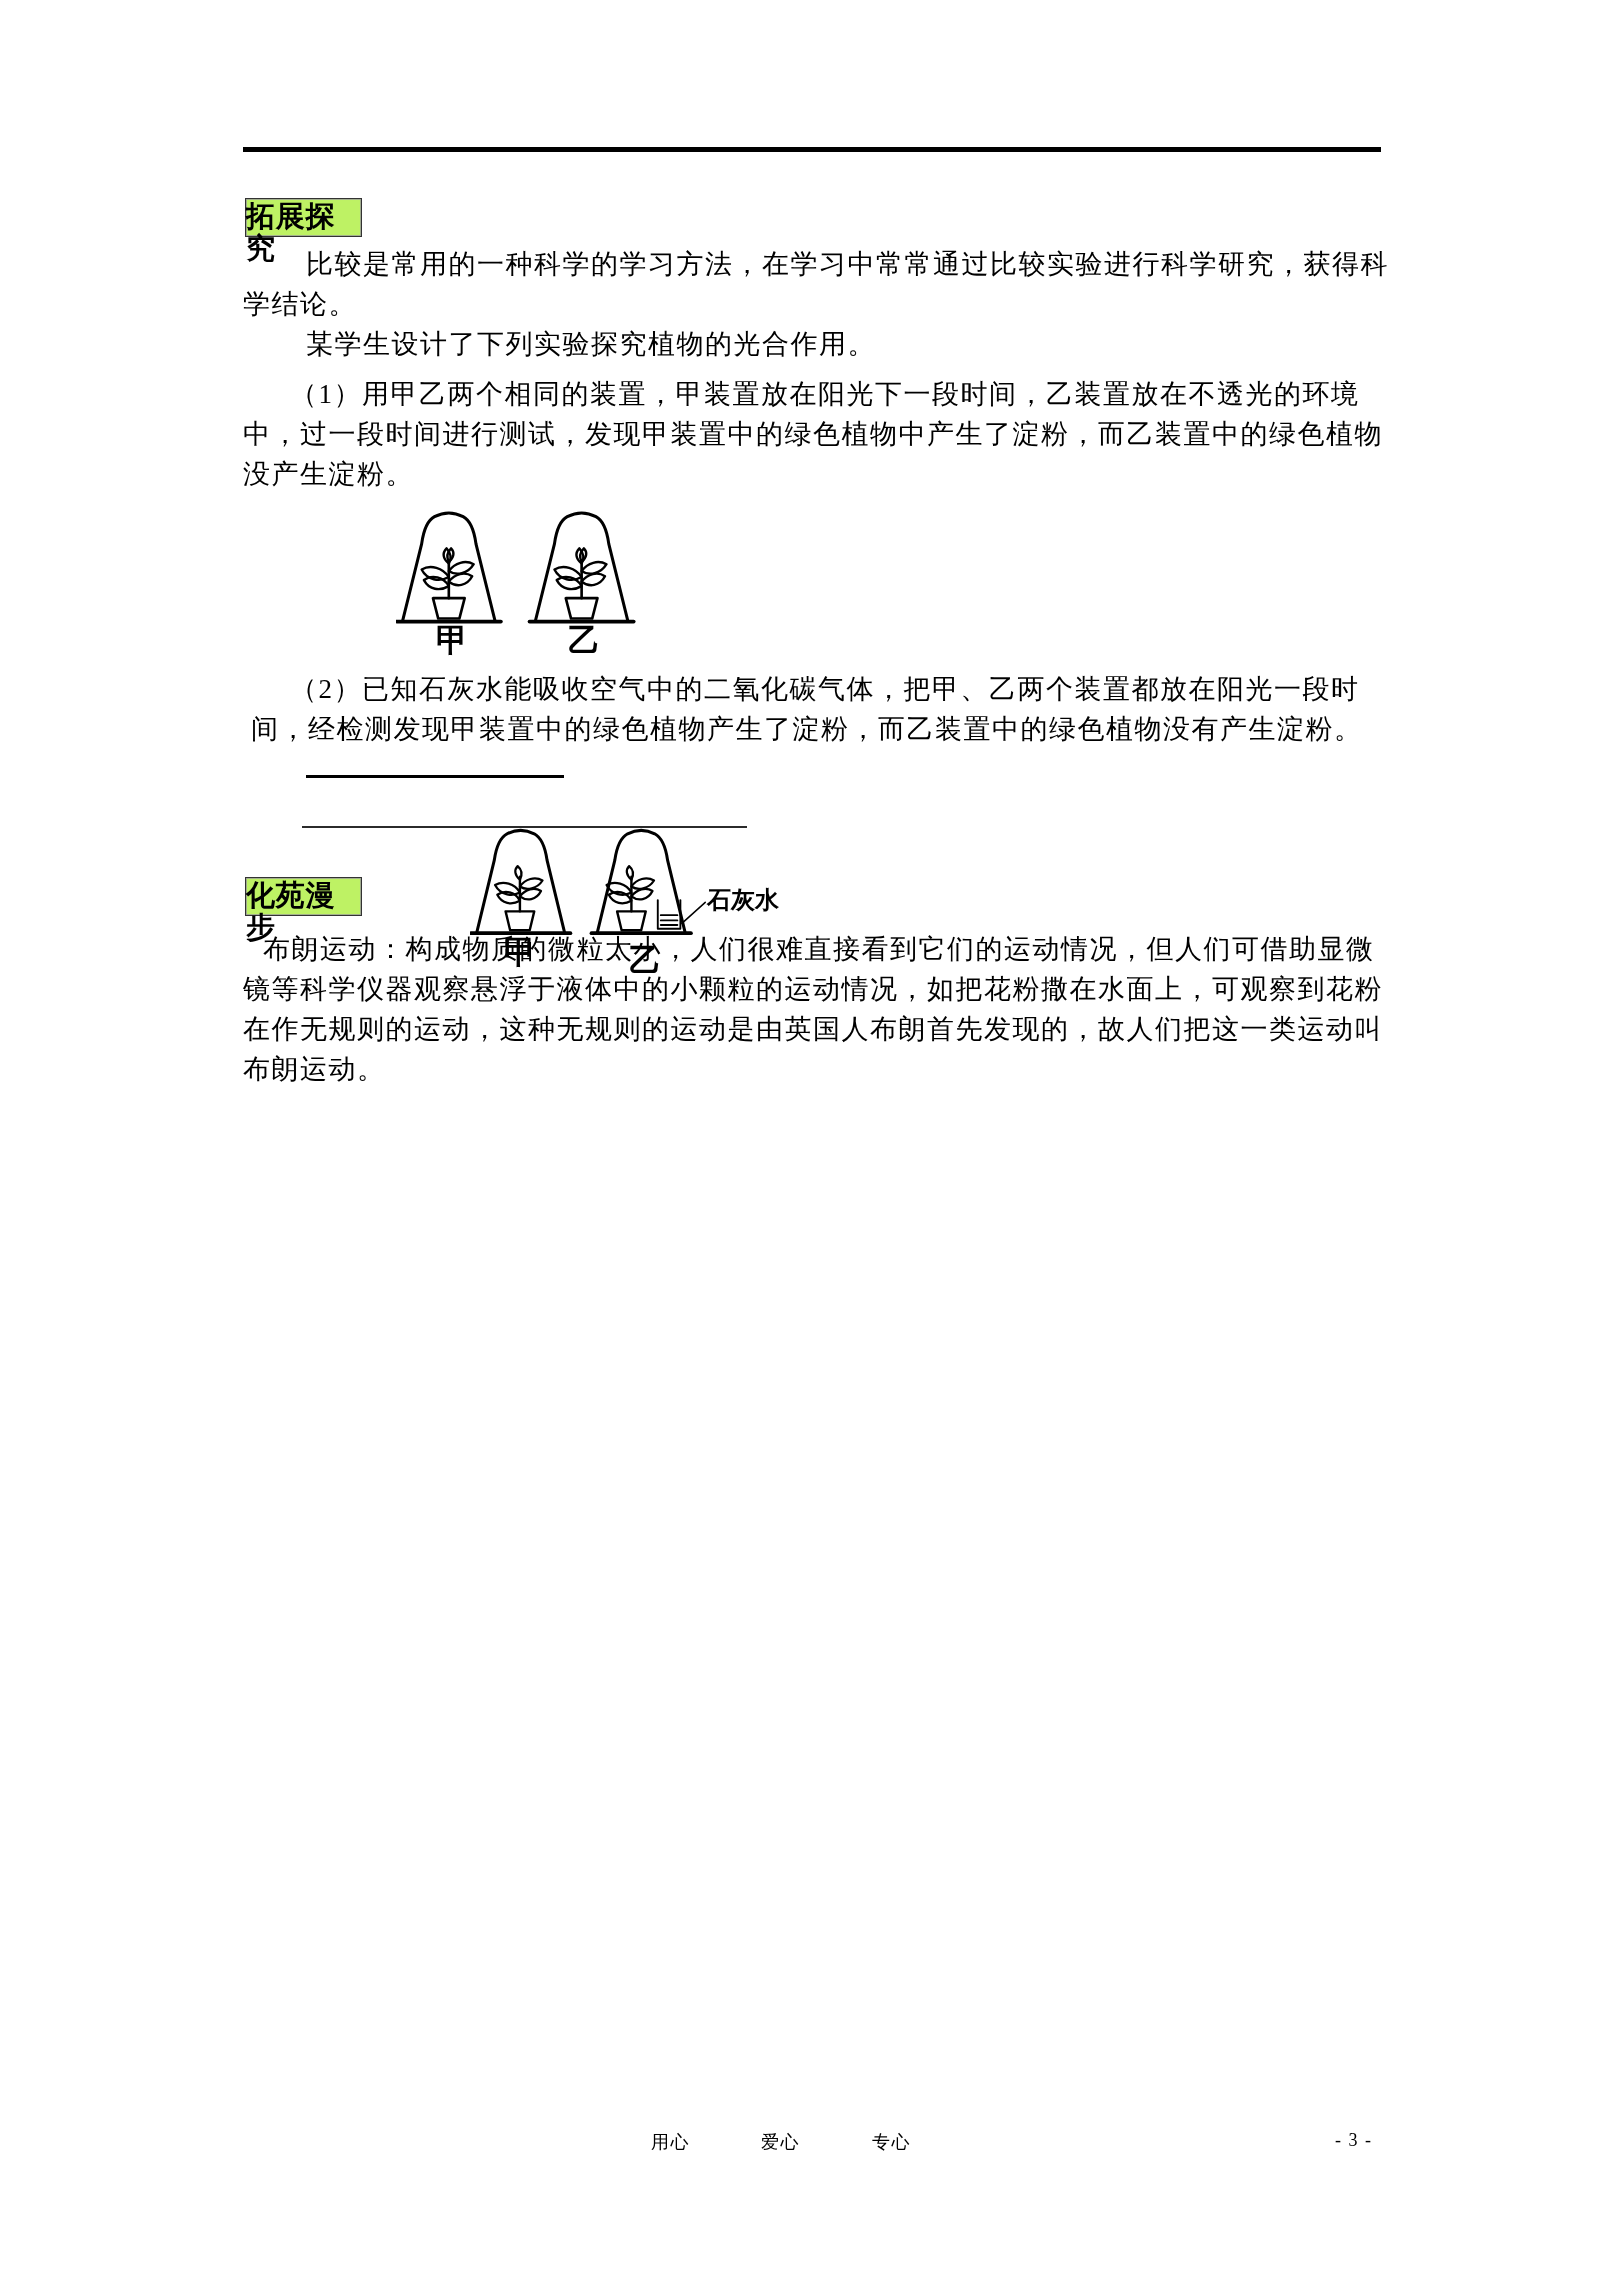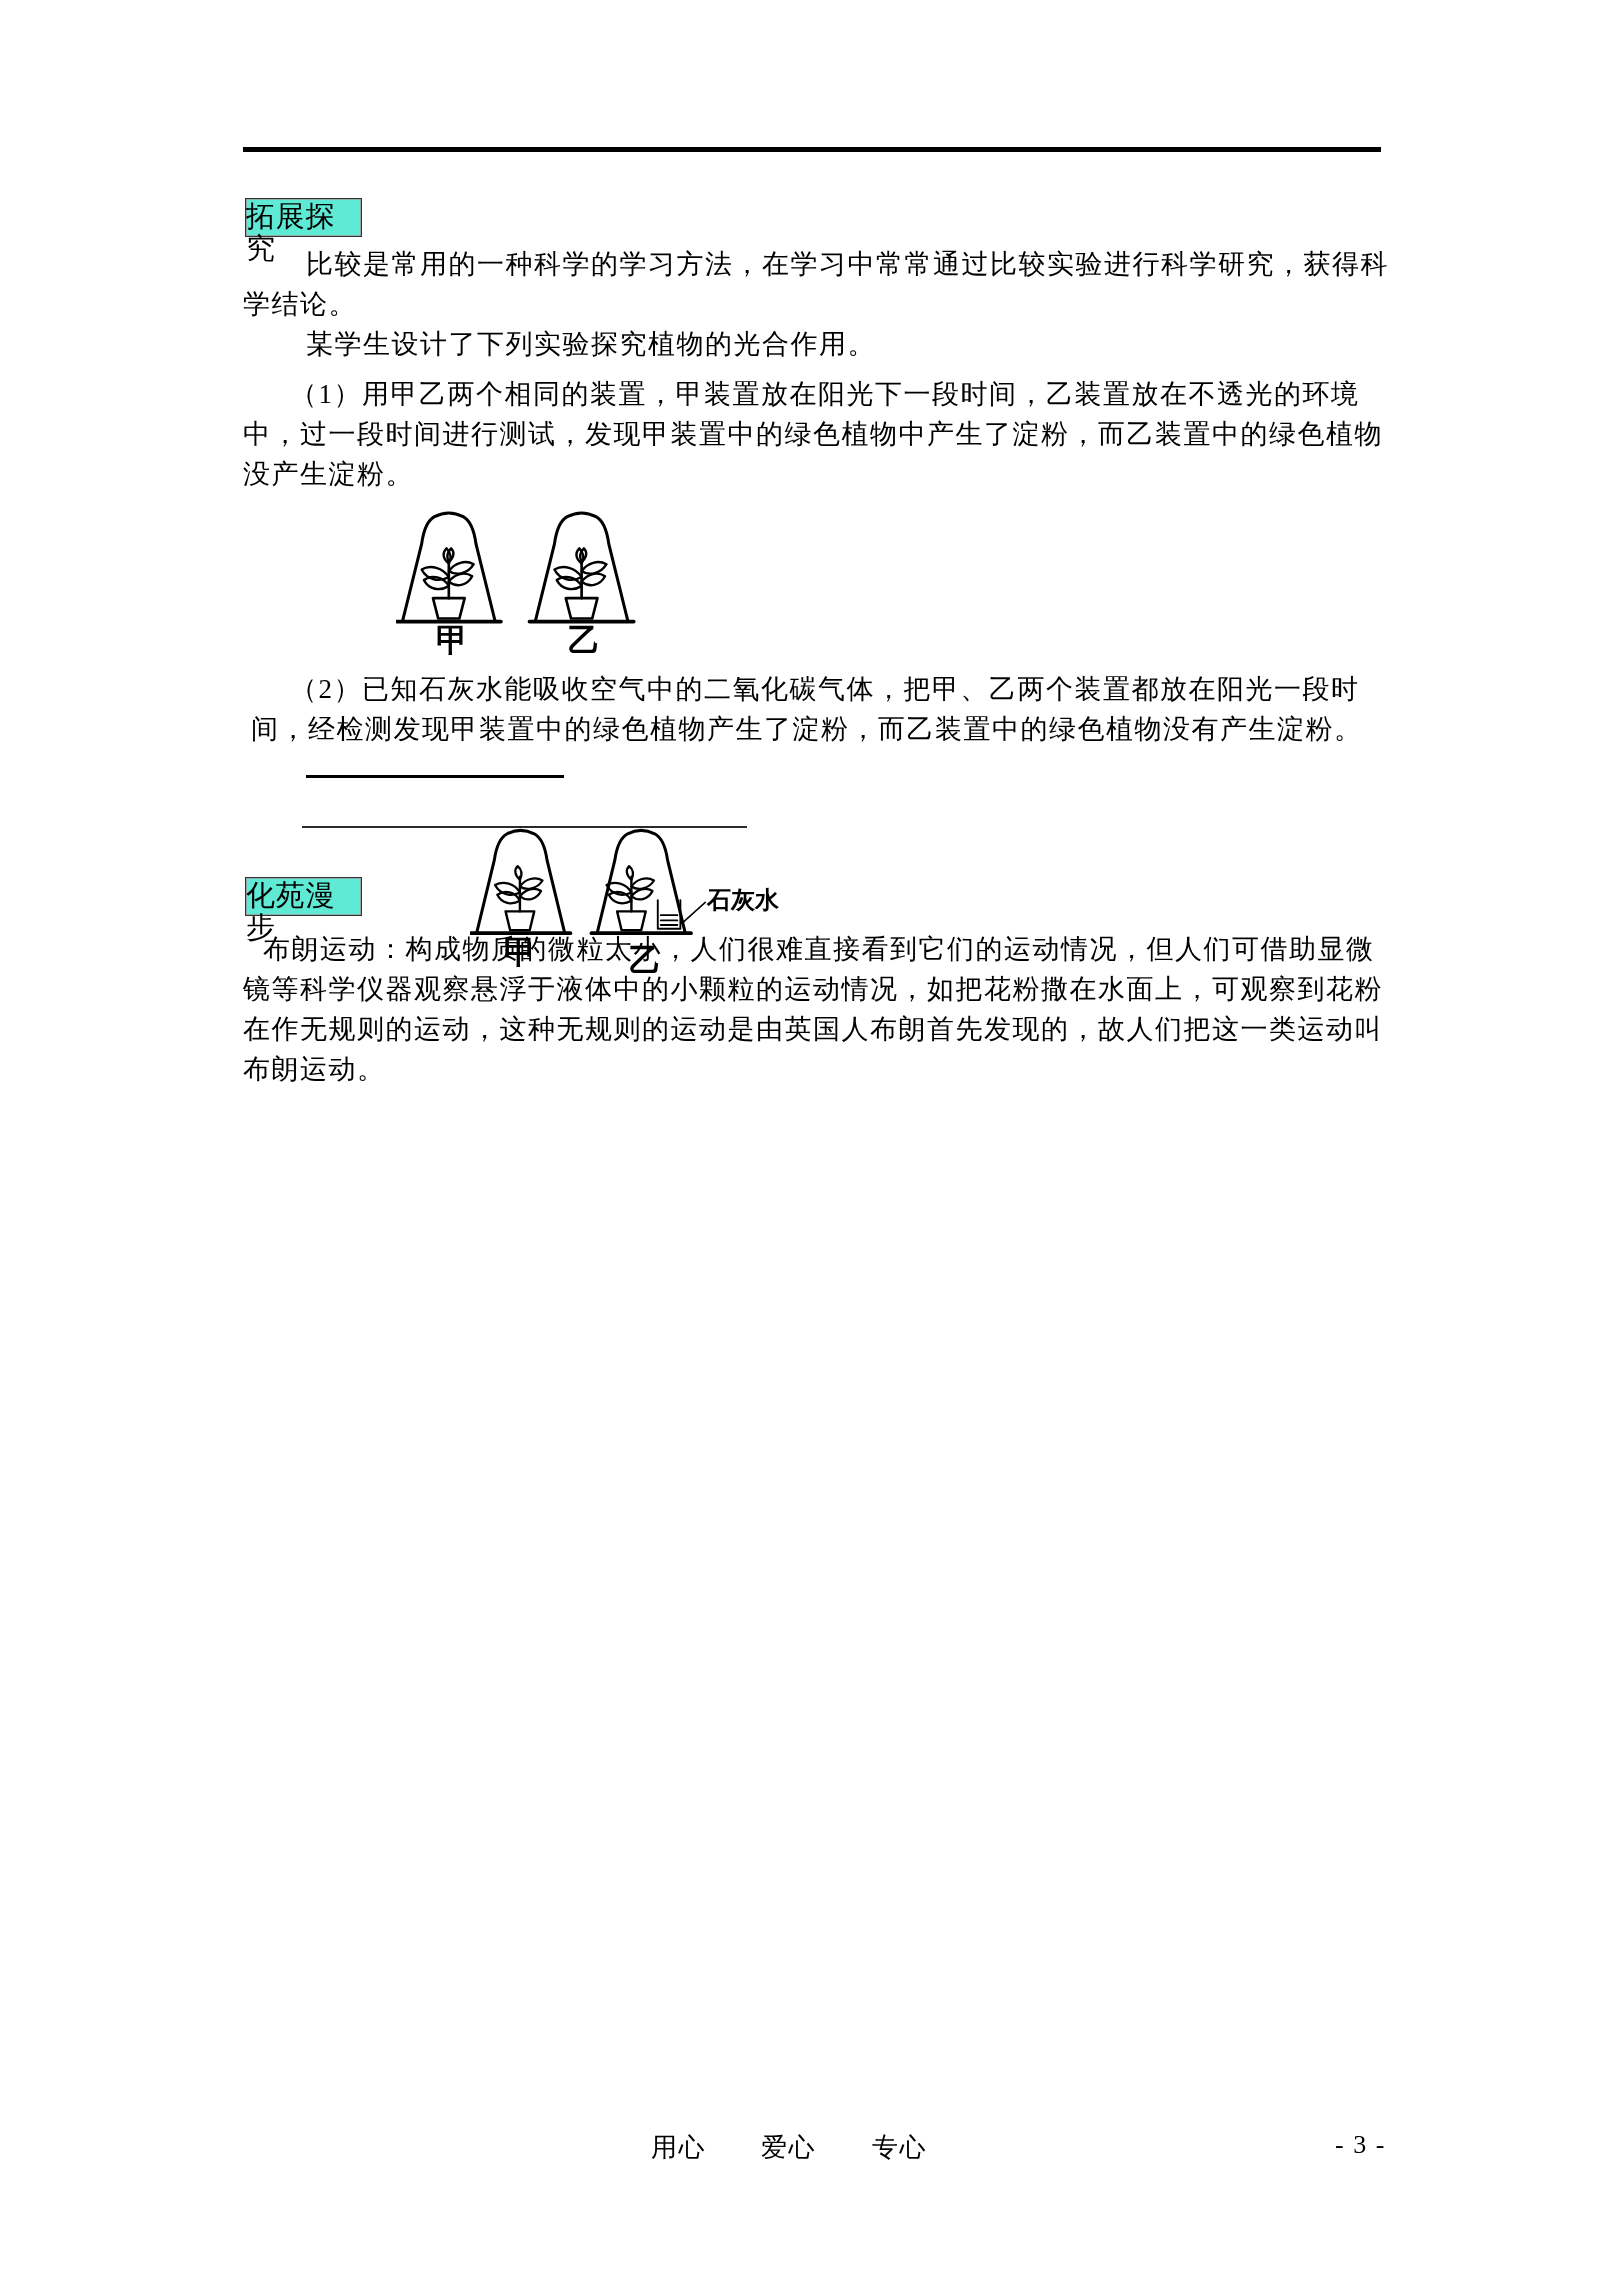--- a/index.html
+++ b/index.html
@@ -8,40 +8,41 @@
     font-family:"Liberation Serif","DejaVu Serif",serif;color:#000;
     overflow:hidden;
   }
   .abs{position:absolute;}
   .rule{background:#000;}
   .line{
     position:absolute;font-size:27px;line-height:36px;letter-spacing:1.5px;
     white-space:nowrap;color:#000;z-index:1;
   }
   .badge{
-    position:absolute;width:115px;height:37px;background:#5eead4;
+    position:absolute;width:115px;height:37px;background:#bef264;
     border:1.5px solid #333;box-shadow:inset 0 0 0 0.8px #9a9a9a;
     display:flex;flex-direction:column;align-items:center;justify-content:flex-start;
     z-index:3;
+    font-weight:bold;
   }
   .badge .badge-text{font-size:29px;line-height:32px;letter-spacing:0.8px;margin-top:0.8px;}
   .badge svg{display:block;margin-top:-3px;}
   .fig{position:absolute;z-index:2;}
   .fig-label{
     position:absolute;font-size:32px;font-weight:bold;line-height:33px;z-index:4;white-space:nowrap;
   }
   .fig-label-small{
     position:absolute;font-size:24px;font-weight:bold;line-height:22.6px;z-index:4;white-space:nowrap;
   }
   .blank-inline{
     display:inline-block;width:258px;height:7.5px;
     border-bottom:3px solid #000;vertical-align:baseline;
   }
   .blank-line{position:absolute;background:#2b2b2b;z-index:1;}
-  .footer-text{position:absolute;font-size:26px;letter-spacing:1.5px;white-space:nowrap;}
+  .footer-text{position:absolute;font-size:18px;letter-spacing:1.5px;white-space:nowrap;}
 </style>
 </head>
 <body>
 
 <div class="abs rule" style="left:243px;top:147px;width:1138px;height:4.5px;"></div>
 
 <div class="badge" style="left:245px;top:198px;">
   <span class="badge-text">拓展探究</span>
   <svg width="103" height="6.8" viewBox="0 0 136 9">
     <path d="M2 5 Q6 1 10 5 T18 5 T26 5 T34 5 T42 5 T50 5 T58 5 T66 5 T74 5 T82 5 T90 5 T98 5 T106 5 T114 5 T122 5 T130 5" fill="none" stroke="#555" stroke-width="1.6"></path>

